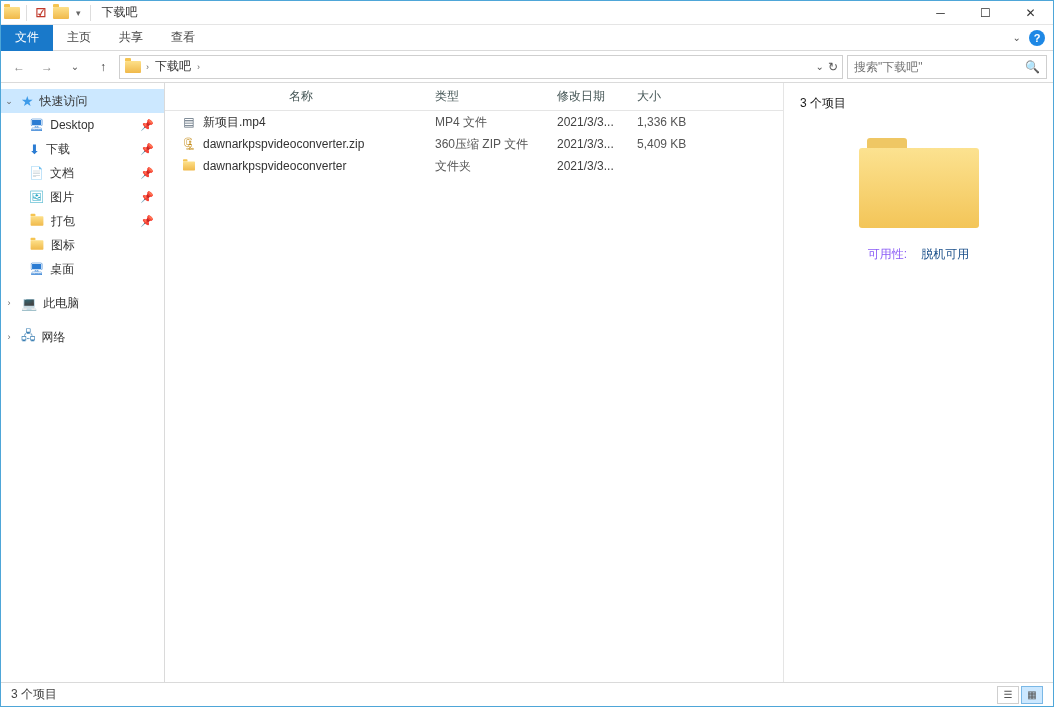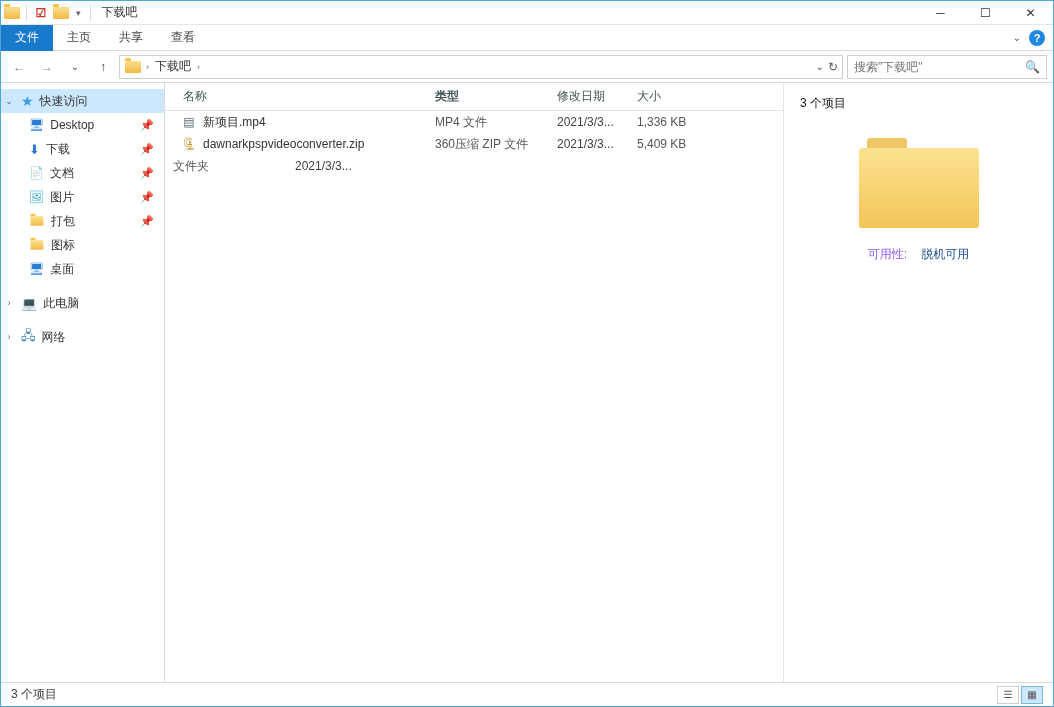--- a/index.html
+++ b/index.html
@@ -49,22 +49,22 @@
 .monitor-icon { color:#2b7cd3; font-size:12px; }
 .desk-icon { color:#2b7cd3; font-size:12px; }
 .pc-icon { color:#3b7fb3; font-size:13px; }
 .net-icon { color:#3b7fb3; font-size:13px; }
 .small-folder { width:16px; height:16px; display:inline-flex; align-items:center; justify-content:center; }
 
 .content { flex:1; display:flex; overflow:hidden; }
 .filepane { flex:1; display:flex; flex-direction:column; }
 .colhdr { height:28px; display:flex; align-items:center; border-bottom:1px solid #e5e5e5; color:#455; }
 .col { padding:0 8px; }
-.col.name { width:262px; padding-left:18px;}
-.col.type { width:122px;font-weight:bold; }
+.col.name { width:262px; padding-left:18px;text-align:center;}
+.col.type { width:122px; }
 .col.date { width:80px; }
 .col.size { width:80px; }
 .filelist { flex:1; }
 .row { height:22px; display:flex; align-items:center; }
 .cell { padding:0 8px; color:#333; white-space:nowrap; overflow:hidden; text-overflow:ellipsis; }
 .cell.name { width:262px; display:flex; align-items:center; gap:6px; padding-left:16px;}
 .cell.type { width:122px; color:#555; }
 .cell.date { width:80px; color:#404040; }
 .cell.size { width:80px; color:#555; }
 .ficon { width:16px; height:16px; display:inline-flex; align-items:center; justify-content:center; font-size:12px; }
@@ -225,20 +225,26 @@
           <div class="row">
             <div class="cell name">
               <span class="ficon zip">🗜</span>
               <span>dawnarkpspvideoconverter.zip</span>
             </div>
             <div class="cell type">360压缩 ZIP 文件</div>
             <div class="cell date">2021/3/3...</div>
             <div class="cell size">5,409 KB</div>
           </div>
           <div class="row">
+            <div class="cell name">
+              <span class="ficon">
+                <span class="folder-glyph" style="transform:scale(.75)"></span>
+              </span>
+              <span>dawnarkpspvideoconverter</span>
+            </div>
             <div class="cell type">文件夹</div>
             <div class="cell date">2021/3/3...</div>
             <div class="cell size"></div>
           </div>
         </div>
     </div>
     <div class="preview">
       <div class="prev-title">3 个项目</div>
       <div class="big-folder"></div>
       <div class="avail">

